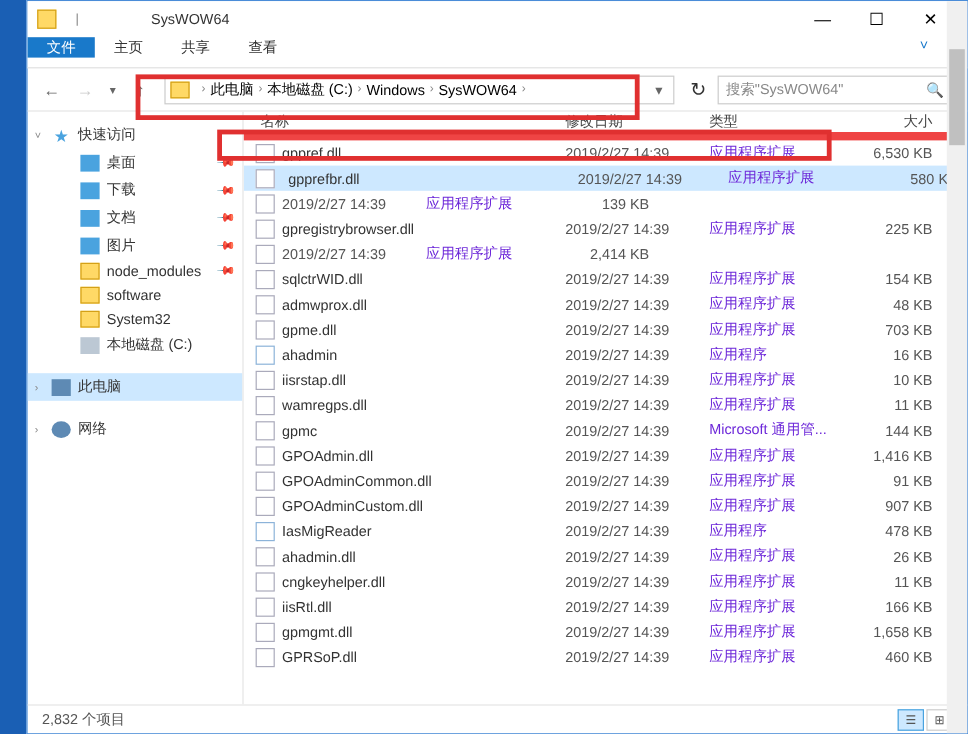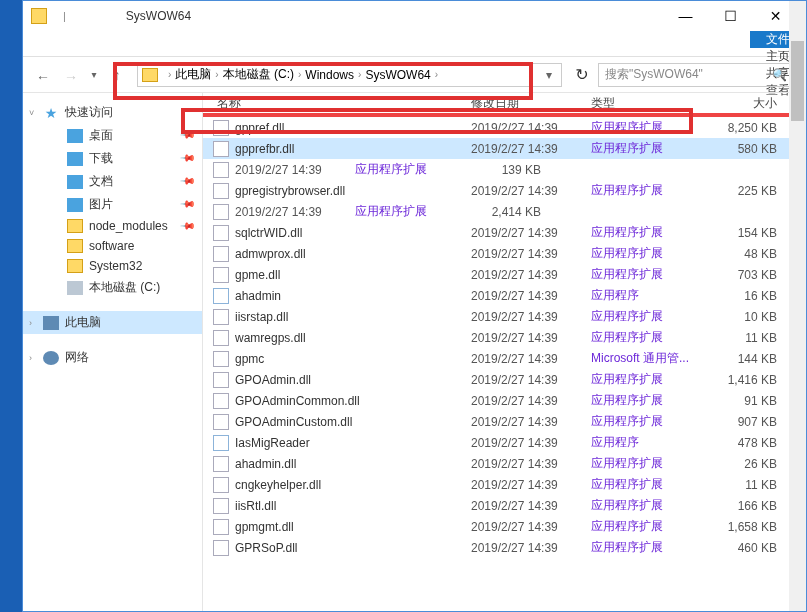--- a/index.html
+++ b/index.html
@@ -8,21 +8,21 @@
 .desktop { position: absolute; left: 0; top: 0; width: 22px; height: 612px; background: #1a5fb4; }
 
 .window { position: absolute; left: 22px; top: 0; width: 785px; height: 612px; background: #fff; border: 1px solid #4a8cd8; display: flex; flex-direction: column; }
 
 .titlebar { height: 30px; background: #fff; display: flex; align-items: center; padding: 0 8px; }
 .titlebar-icon { width: 16px; height: 16px; background: #ffd966; border: 1px solid #d4a017; margin-right: 8px; }
 .titlebar-title { flex: 1; font-size: 12px; color: #333; }
 .titlebar-controls { display: flex; gap: 0; }
 .titlebar-btn { width: 45px; height: 28px; display: flex; align-items: center; justify-content: center; font-size: 14px; cursor: pointer; }
 
-.ribbon { height: 26px; background: #fff; display: flex; align-items: flex-end; border-bottom: 1px solid #e0e0e0; flex-direction: column; }
+.ribbon { height: 26px; background: #fff; display: flex; align-items: flex-start; border-bottom: 1px solid #e0e0e0; }
 .ribbon-tab { padding: 0 16px; font-size: 12px; display: flex; align-items: center; cursor: pointer; color: #333; }
 .ribbon-tab.file { background: #1979ca; color: #fff; }
 .ribbon-spacer { flex: 1; }
 .ribbon-help { width: 24px; display: flex; align-items: center; justify-content: center; color: #1979ca; font-size: 12px; cursor: pointer; }
 
 .navbar { height: 36px; display: flex; align-items: center; padding: 4px 8px; gap: 4px; border-bottom: 1px solid #e5e5e5; position: relative; }
 .nav-btn { width: 24px; height: 24px; display: flex; align-items: center; justify-content: center; color: #666; cursor: pointer; font-size: 14px; }
 .nav-btn.disabled { color: #ccc; }
 
 .highlight-box { position: absolute; border: 4px solid #e03030; pointer-events: none; z-index: 10; }
@@ -50,29 +50,29 @@
 .tree-icon.folder { background: #ffd966; border: 1px solid #d4a017; }
 .tree-icon.star { color: #4aa3df; font-size: 14px; display: flex; align-items: center; justify-content: center; }
 .tree-icon.pc { background: #5e8ab4; }
 .tree-icon.net { background: #5e8ab4; border-radius: 50%; }
 .tree-icon.drive { background: #bcc8d4; }
 .tree-icon.blue { background: #4aa3df; }
 .pin { margin-left: auto; color: #888; font-size: 10px; transform: rotate(45deg); }
 .tree-spacer { height: 12px; }
 
 .filepane { flex: 1; display: flex; flex-direction: column; overflow: hidden; }
-.col-headers { height: 24px; display: flex; align-items: center; border-bottom: 4px solid #ef4444; font-size: 12px; color: #444; padding-left: 10px; }
+.col-headers { height: 24px; display: flex; align-items: center; border-bottom: 7px solid #ef4444; font-size: 12px; color: #444; padding-left: 10px; }
 .ch-name { width: 258px; padding-left: 4px; }
 .ch-date { width: 120px; }
 .ch-type { width: 120px; }
 .ch-size { width: 74px; text-align: right; padding-right: 8px; }
 
 .filelist { flex: 1; overflow-y: auto; }
 .file-row { display: flex; align-items: center; height: 21px; padding-left: 10px; font-size: 12px; color: #333; cursor: pointer; }
-.file-row.selected { background: #cde8ff; }
+.file-row.selected { background: #cde8ff; justify-content: space-between; }
 .file-icon { width: 16px; height: 16px; margin-right: 6px; display: flex; align-items: center; justify-content: center; font-size: 11px; flex-shrink: 0; }
 .fi-dll { background: #fff; border: 1px solid #aab; }
 .fi-dll::before { content: ""; position: absolute; }
 .fi-exe { background: #fff; border: 1px solid #8cb3d9; }
 .fi-mmc { background: #fff; border: 1px solid #aab; }
 .file-name { width: 236px; white-space: nowrap; overflow: hidden; }
 .file-date { width: 120px; color: #555; }
 .file-type { width: 120px; color: #6d28d9; white-space: nowrap; overflow: hidden; text-overflow: ellipsis; }
 .file-size { width: 74px; text-align: right; padding-right: 8px; color: #555; }
 
@@ -210,21 +210,21 @@
         <div class="ch-date">修改日期</div>
         <div class="ch-type">类型</div>
         <div class="ch-size">大小</div>
       </div>
       <div class="filelist" id="filelist">
         <div class="file-row">
             <span class="file-icon fi-dll"></span>
             <span class="file-name">gppref.dll</span>
             <span class="file-date">2019/2/27 14:39</span>
             <span class="file-type">应用程序扩展</span>
-            <span class="file-size">8,250 KB</span>
+            <span class="file-size">6,530 KB</span>
           </div>
           <div class="file-row selected">
             <span class="file-icon fi-dll"></span>
             <span class="file-name">gpprefbr.dll</span>
             <span class="file-date">2019/2/27 14:39</span>
             <span class="file-type">应用程序扩展</span>
             <span class="file-size">580 KB</span>
           </div>
           <div class="file-row">
             <span class="file-icon fi-dll"></span>
@@ -358,17 +358,23 @@
             <span class="file-size">460 KB</span>
           </div>
           <div class="scrollbar-v">
           <div class="scroll-thumb"></div>
         </div>
       </div>
     </div>
 
   </div>
 
+  <div class="statusbar">
+    <span>2,832 个项目</span>
+    <div class="status-spacer"></div>
+    <div class="view-btn active">☰</div>
+    <div class="view-btn">⊞</div>
+  </div>
 
 </div>
 
 <div class="highlight-box hl1"></div>
 <div class="highlight-box hl2"></div>
 
 </body></html>

